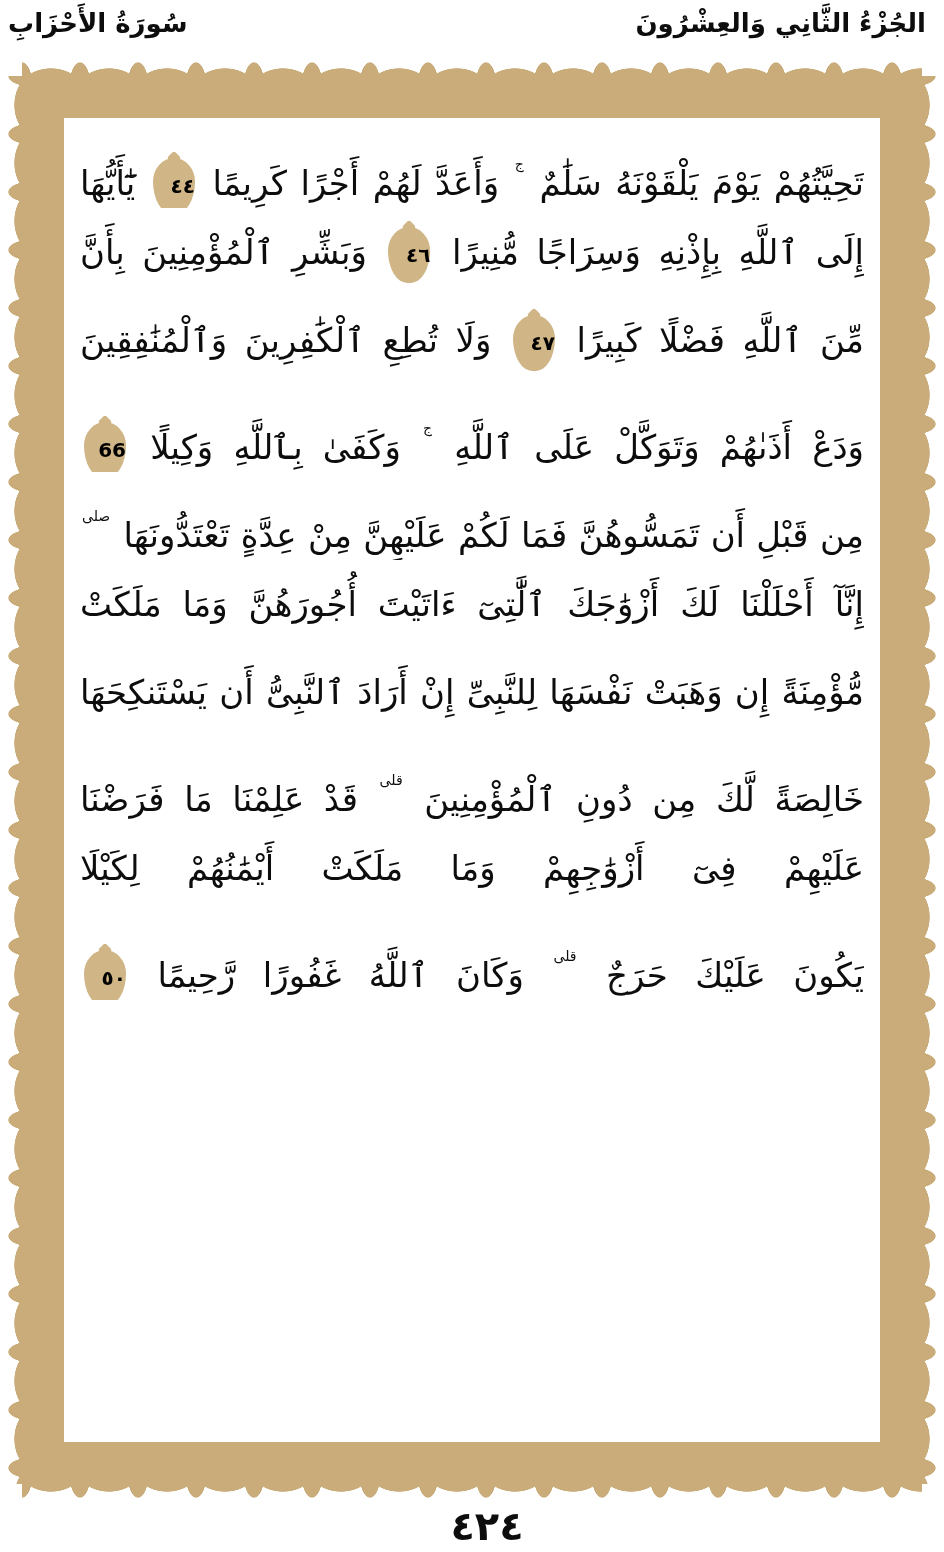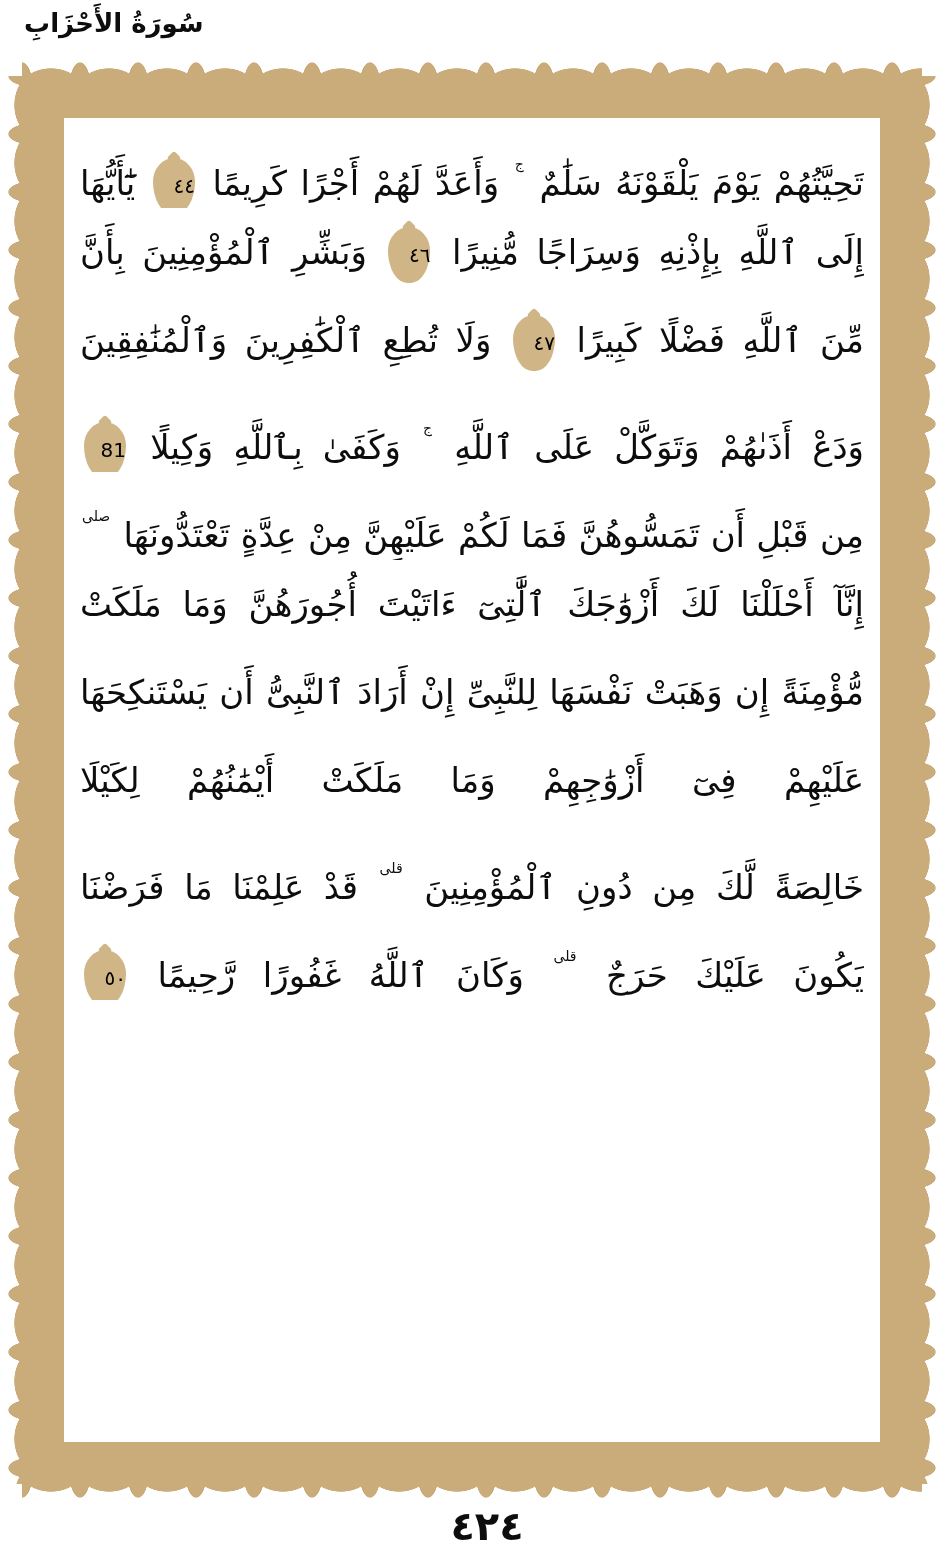--- a/index.html
+++ b/index.html
@@ -9,21 +9,21 @@
   }
   *{margin:0;padding:0;box-sizing:border-box;}
   html,body{width:944px;height:1552px;background:#ffffff;overflow:hidden;
     font-family:"DejaVu Sans",sans-serif;color:var(--ink);}
   .page{position:relative;width:944px;height:1552px;background:#fff;}
 
   
   .header-label{position:absolute;top:8px;font-size:26px;font-weight:bold;
     white-space:nowrap;color:var(--ink);}
   .juz-label{right:18px;}
-  .surah-label{left:24px;}
+  .surah-label{left:8px;}
 
   
   .frame{position:absolute;left:8px;top:62px;width:928px;height:1436px;}
   .band{position:absolute;inset:22px;background:var(--tan);}
   .scallop{position:absolute;}
   .sc-top{left:14px;right:14px;top:0;height:26px;
     background-image:
       radial-gradient(ellipse 11px 26px at 50% 100%,var(--tan) 97%,transparent 100%),
       radial-gradient(ellipse 30px 20px at 50% 100%,var(--tan) 97%,transparent 100%);
     background-size:58px 26px,58px 26px;
@@ -50,21 +50,21 @@
   
   .content{position:absolute;inset:56px;background:#fff;padding:2px 16px 0 16px;}
   .line{height:88px;line-height:88px;direction:rtl;text-align:justify;
     text-align-last:justify;font-size:34px;white-space:normal;overflow:hidden;
     color:var(--ink);}
   .txt{font-size:34px;}
 
   
   .ayah{display:inline-block;width:42px;height:56px;background:var(--marker);
     border-radius:50% 50% 46% 46%/42% 42% 58% 58%;position:relative;
-    text-align:center;line-height:56px;font-size:20px;font-weight:normal;
+    text-align:center;line-height:56px;font-size:20px;font-weight:bold;
     color:#000;vertical-align:middle;margin:0 4px;}
   .ayah::before{content:"";position:absolute;top:-5px;left:50%;width:10px;height:10px;
     background:var(--marker);transform:translateX(-50%) rotate(45deg);border-radius:2px;}
 
   
   .pause{display:inline-block;font-size:14px;vertical-align:26px;margin:0 2px;
     letter-spacing:0;}
 
   
   .hizb{display:inline-block;font-size:28px;vertical-align:middle;margin-left:2px;}
@@ -72,38 +72,39 @@
   
   .page-number{position:absolute;left:0;right:0;top:1500px;height:52px;
     line-height:52px;text-align:center;font-size:40px;font-weight:bold;
     color:var(--ink);padding-left:30px;}
 </style>
 </head>
 <body>
 
 <div class="page">
 
+  <div class="header-label juz-label">الجُزْءُ الثَّانِي وَالعِشْرُونَ</div>
 
   <div class="header-label surah-label">سُورَةُ الأَحْزَابِ</div>
 
   <div class="frame">
     <div class="scallop sc-top"></div>
     <div class="scallop sc-bottom"></div>
     <div class="scallop sc-left"></div>
     <div class="scallop sc-right"></div>
     <div class="band"></div>
     <div class="content">
         <div class="line"><span class="txt">تَحِيَّتُهُمْ يَوْمَ يَلْقَوْنَهُ سَلَٰمٌ</span> <span class="pause">ج</span> <span class="txt">وَأَعَدَّ لَهُمْ أَجْرًا كَرِيمًا</span> <span class="ayah">٤٤</span> <span class="txt">يَٰٓأَيُّهَا</span></div>
         <div class="line"><span class="txt">إِلَى ٱللَّهِ بِإِذْنِهِ وَسِرَاجًا مُّنِيرًا</span> <span class="ayah">٤٦</span> <span class="txt">وَبَشِّرِ ٱلْمُؤْمِنِينَ بِأَنَّ لَهُم</span></div>
         <div class="line"><span class="txt">مِّنَ ٱللَّهِ فَضْلًا كَبِيرًا</span> <span class="ayah">٤٧</span> <span class="txt">وَلَا تُطِعِ ٱلْكَٰفِرِينَ وَٱلْمُنَٰفِقِينَ</span></div>
-        <div class="line"><span class="txt">وَدَعْ أَذَىٰهُمْ وَتَوَكَّلْ عَلَى ٱللَّهِ</span> <span class="pause">ج</span> <span class="txt">وَكَفَىٰ بِٱللَّهِ وَكِيلًا</span> <span class="ayah">81</span></div>
+        <div class="line"><span class="txt">وَدَعْ أَذَىٰهُمْ وَتَوَكَّلْ عَلَى ٱللَّهِ</span> <span class="pause">ج</span> <span class="txt">وَكَفَىٰ بِٱللَّهِ وَكِيلًا</span> <span class="ayah">66</span></div>
         <div class="line"><span class="txt">مِن قَبْلِ أَن تَمَسُّوهُنَّ فَمَا لَكُمْ عَلَيْهِنَّ مِنْ عِدَّةٍ تَعْتَدُّونَهَا</span> <span class="pause">صلى</span></div>
         <div class="line"><span class="txt">إِنَّآ أَحْلَلْنَا لَكَ أَزْوَٰجَكَ ٱلَّٰتِىٓ ءَاتَيْتَ أُجُورَهُنَّ وَمَا مَلَكَتْ</span></div>
         <div class="line"><span class="txt">مُّؤْمِنَةً إِن وَهَبَتْ نَفْسَهَا لِلنَّبِىِّ إِنْ أَرَادَ ٱلنَّبِىُّ أَن يَسْتَنكِحَهَا</span></div>
+        <div class="line"><span class="txt">خَالِصَةً لَّكَ مِن دُونِ ٱلْمُؤْمِنِينَ</span> <span class="pause">قلى</span> <span class="txt">قَدْ عَلِمْنَا مَا فَرَضْنَا</span></div>
         <div class="line"><span class="txt">عَلَيْهِمْ فِىٓ أَزْوَٰجِهِمْ وَمَا مَلَكَتْ أَيْمَٰنُهُمْ لِكَيْلَا</span></div>
-        <div class="line"><span class="txt">خَالِصَةً لَّكَ مِن دُونِ ٱلْمُؤْمِنِينَ</span> <span class="pause">قلى</span> <span class="txt">قَدْ عَلِمْنَا مَا فَرَضْنَا</span></div>
         <div class="line"><span class="txt">يَكُونَ عَلَيْكَ حَرَجٌ</span> <span class="pause">قلى</span> <span class="txt">وَكَانَ ٱللَّهُ غَفُورًا رَّحِيمًا</span> <span class="ayah">٥٠</span></div>
       </div>
   </div>
 
   <div class="page-number">٤٢٤</div>
 
 </div>
 
 </body></html>

